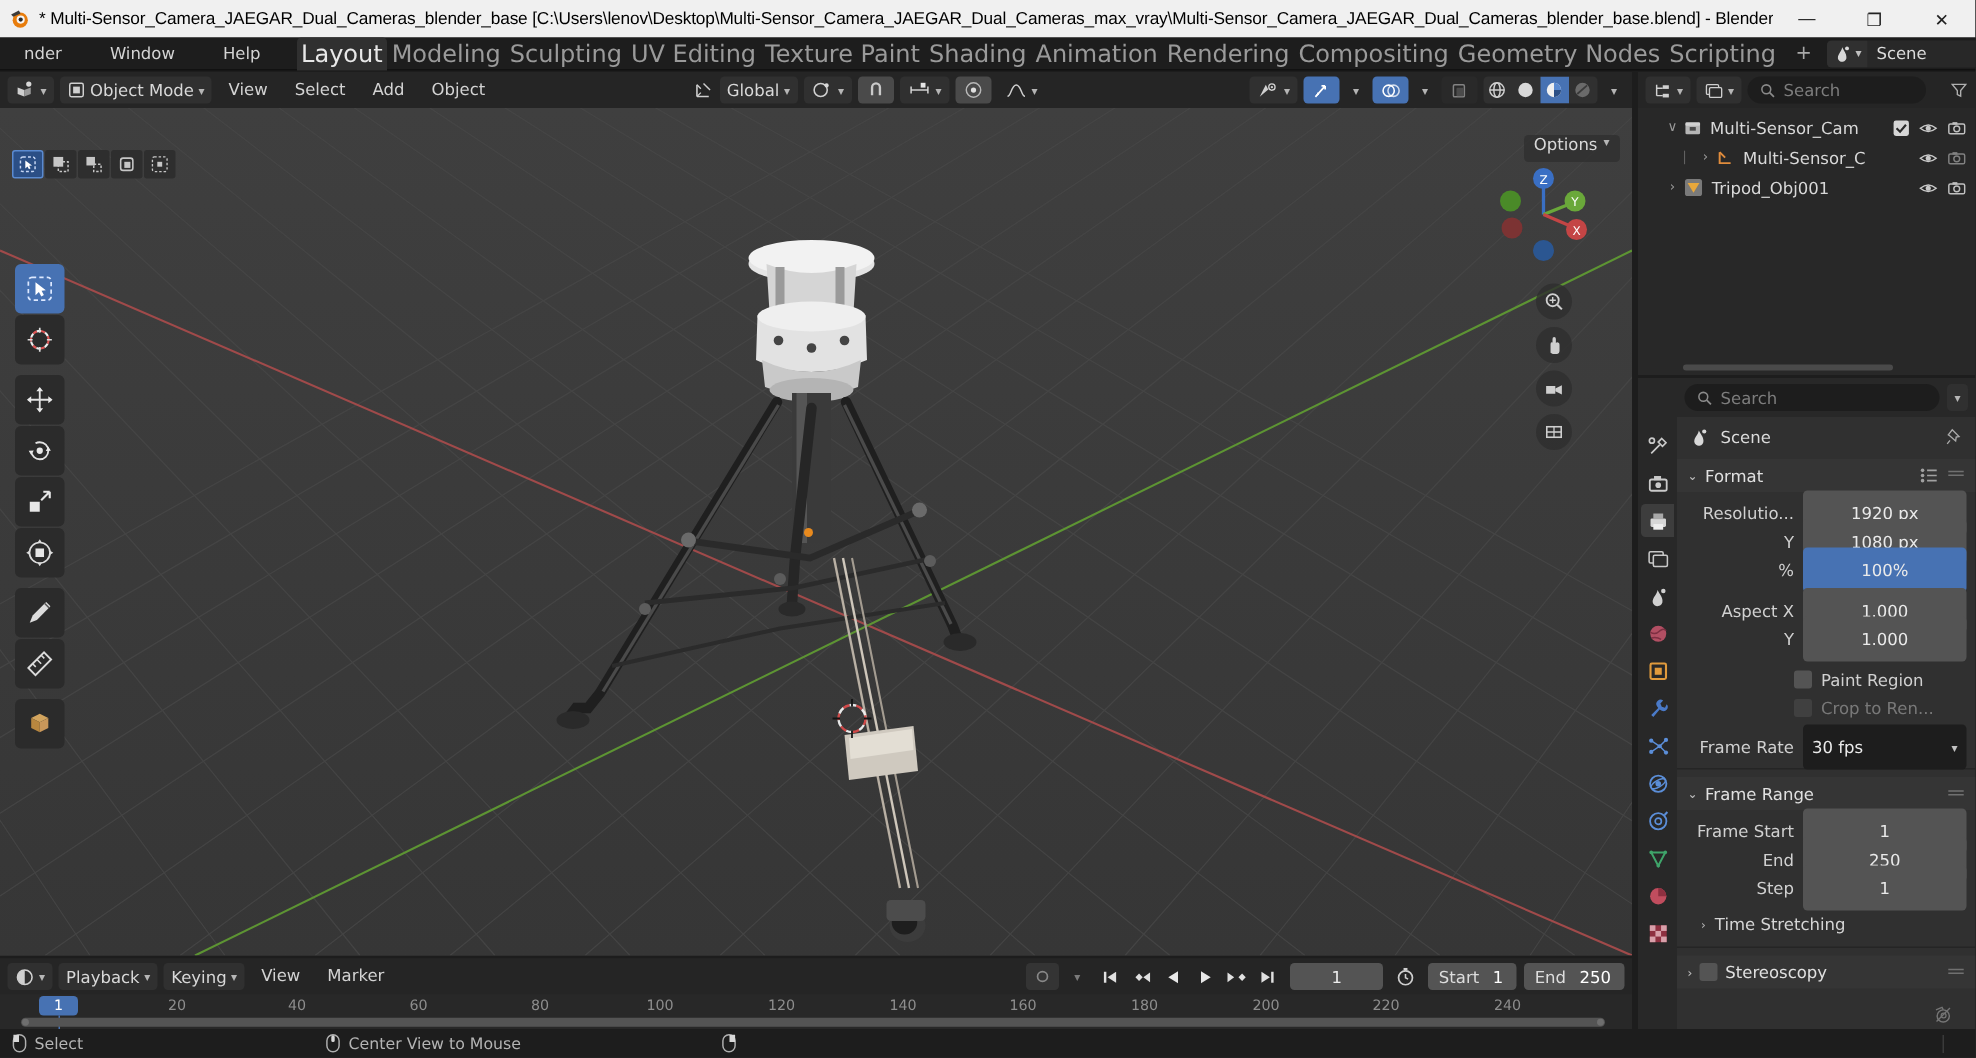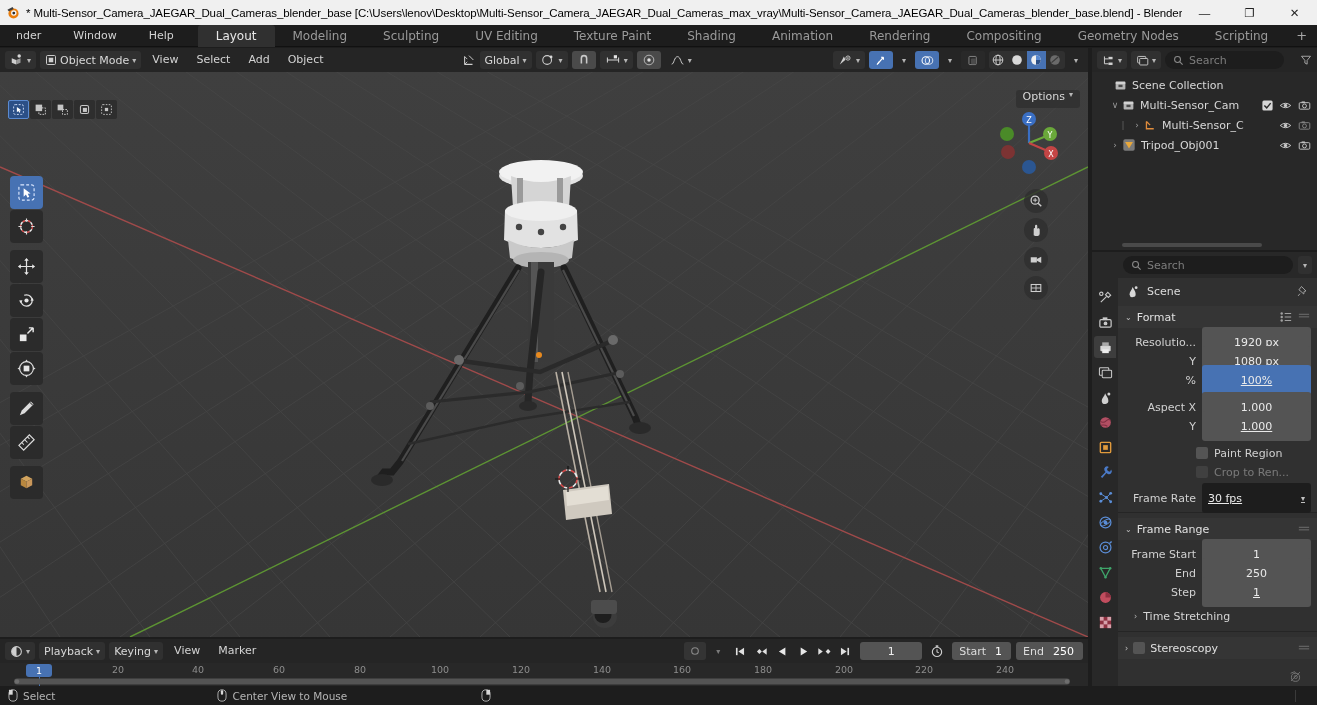--- a/index.html
+++ b/index.html
@@ -29,21 +29,21 @@
   .topbar {
     position:absolute; left:0; top:25px; width:1317px; height:22px;
     background:#1d1d1d; display:flex; align-items:center;
     border-bottom:1px solid #111;
   }
   .menu-item {
     padding:0 16px; height:22px; line-height:22px; color:#d3d3d3; font-size:11px; white-space:nowrap;
   }
   .ws-tabs { display:flex; align-items:center; height:22px; margin-left:8px; }
   .ws-tab {
-    padding:0 18px; height:22px; line-height:22px; color:#9a9a9a; font-size:12px; white-space:nowrap;
+    padding:0 3px; height:22px; line-height:22px; color:#9a9a9a; font-size:16px; white-space:nowrap;
   }
   .ws-tab.active { background:#303030; color:#e8e8e8; border-radius:3px 3px 0 0; }
   .ws-plus { padding:0 10px; color:#a8a8a8; font-size:13px; line-height:22px; }
   .topbar-right { margin-left:auto; display:flex; align-items:center; gap:3px; padding-right:4px; }
   .scene-sel, .layer-sel {
     display:flex; align-items:center; height:18px; background:#282828; border-radius:3px; overflow:hidden;
   }
   .sel-icon-btn {
     display:flex; align-items:center; gap:2px; padding:0 4px; height:18px; background:#303030;
   }
@@ -123,21 +123,21 @@
   .prop-main { flex:1; position:relative; }
   .prop-header { height:26px; background:#282828; display:flex; align-items:center; gap:5px; padding:0 5px; }
   .prop-crumb { height:26px; display:flex; align-items:center; gap:7px; padding:0 8px; background:#303030; font-size:11px; color:#dcdcdc; }
   .panel-hd { display:flex; align-items:center; gap:5px; height:22px; padding:0 7px; background:#353535; font-size:11px; color:#e0e0e0; margin-top:2px; }
   .panel-hd .right { margin-left:auto; display:flex; gap:5px; opacity:.7; }
   .prow { display:flex; align-items:center; height:18px; margin:1px 6px 1px 0; gap:6px; }
   .prow .plabel { width:78px; text-align:right; font-size:11px; color:#d0d0d0; white-space:nowrap; overflow:hidden; }
   .pfield {
     flex:1; height:30px; background:#545454; border-radius:3px;
     display:flex; align-items:center; justify-content:center;
-    font-size:11px; color:#eaeaea;text-decoration:underline;
+    font-size:11px; color:#eaeaea;
   }
   .pfield.blue { background:#4772b3; }
   .pfield.dropdown { background:#1d1d1d; justify-content:space-between; padding:0 6px; }
   .pcheck { display:flex; align-items:center; gap:6px; height:18px; margin:1px 6px 1px 0; font-size:11px; color:#d0d0d0; justify-content:flex-start; }
   .cbox { width:12px; height:12px; background:#545454; border-radius:2px; flex:none; }
   .pcheck.dim { opacity:.45; }
   .sect-div { height:1px; background:#252525; margin:5px 0; }
   .sub-hd { display:flex; align-items:center; gap:6px; height:20px; padding-left:16px; font-size:11px; color:#d5d5d5; }
 
   
@@ -675,31 +675,20 @@
       <div style="width:8px"></div>
       <div>
         <svg width="12" height="12" viewBox="0 0 16 16">
             <path d="M2 3 L14 3 L9.5 8.5 L9.5 13.5 L6.5 12 L6.5 8.5 Z" stroke="#b0b0b0" fill="none" stroke-width="1.2"></path>
           </svg>
       </div>
     </div>
 
     <div class="out-body">
 
-      <div class="out-row" style="padding-left:8px">
-        <div class="tw"></div>
-        <span style="display:flex;margin-right:5px">
-          <svg width="13" height="13" viewBox="0 0 16 16">
-              <rect x="2" y="4" width="12" height="9" rx="1.2" fill="#b5b5b5"></rect>
-              <rect x="2" y="3" width="12" height="3" rx="1" fill="#d2d2d2"></rect>
-              <rect x="5.5" y="7" width="5" height="3" fill="#4a4a4a"></rect>
-            </svg>
-        </span>
-        <span class="lbl">Scene Collection</span>
-      </div>
 
       <div class="out-row" style="padding-left:16px">
         <div class="tw">∨</div>
         <span style="display:flex;margin-right:5px">
           <svg width="13" height="13" viewBox="0 0 16 16">
               <rect x="2" y="4" width="12" height="9" rx="1.2" fill="#b5b5b5"></rect>
               <rect x="2" y="3" width="12" height="3" rx="1" fill="#d2d2d2"></rect>
               <rect x="5.5" y="7" width="5" height="3" fill="#4a4a4a"></rect>
             </svg>
         </span>

